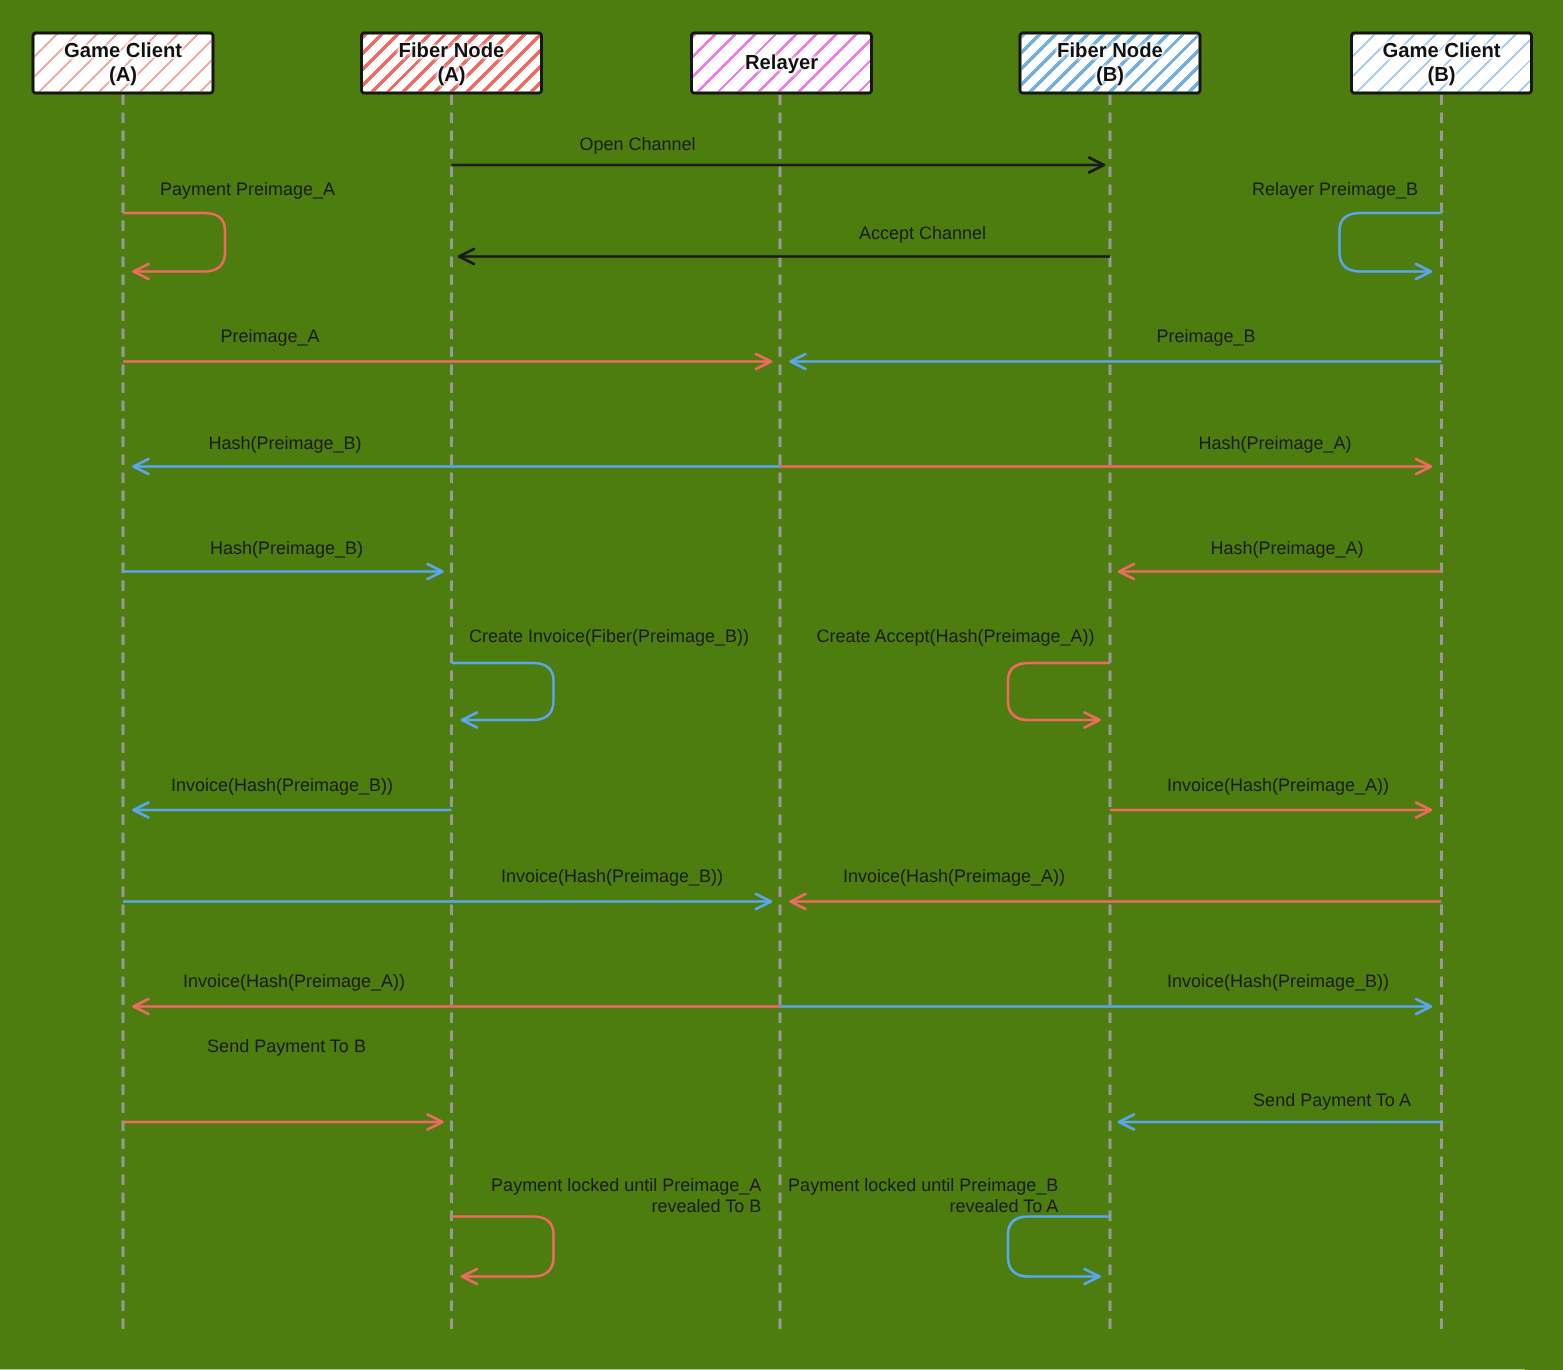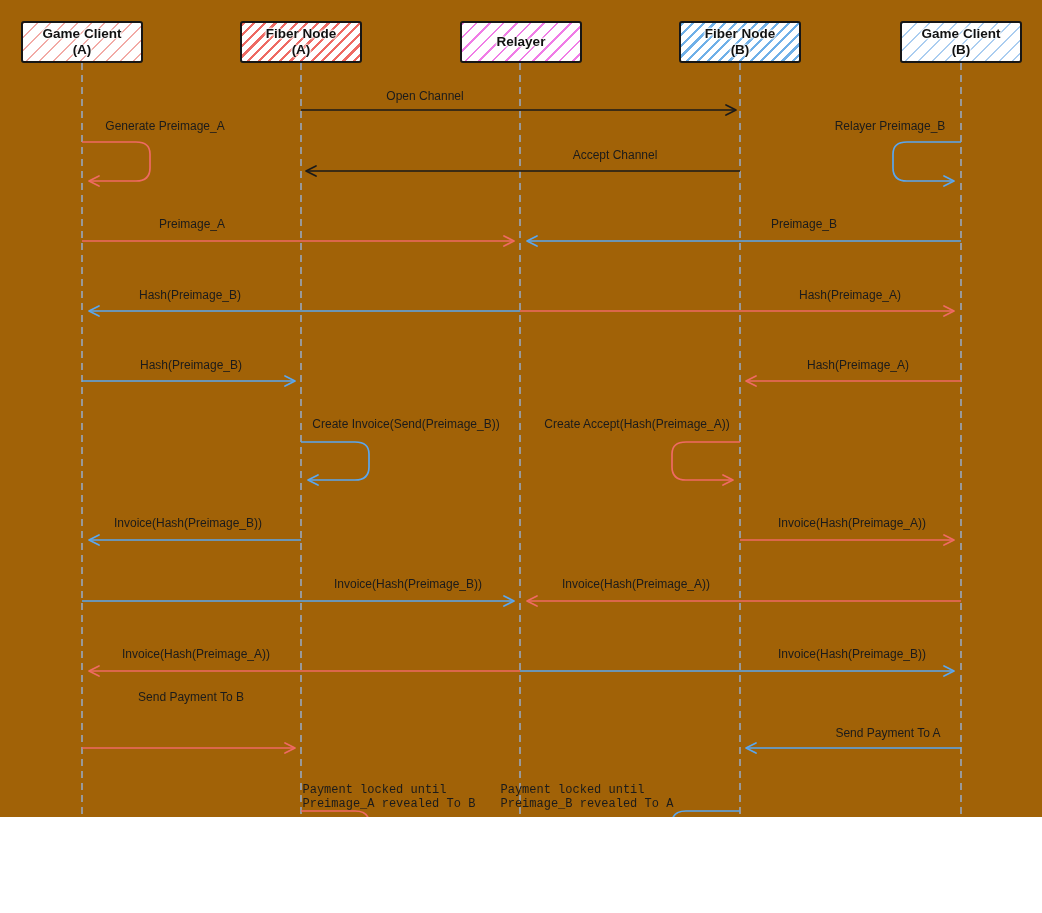--- a/index.html
+++ b/index.html
@@ -1,20 +1,20 @@
 <!DOCTYPE html>
 <html><head>
 <meta charset="utf-8">
 <style>
   html, body { margin: 0; padding: 0; background: #ffffff; }
   #canvas {
     position: relative;
     width: 1042px;
-    height: 817px;
-    background: #a16207;
+    height: 913px;
+    background: #4d7c0f;
     font-family: "Liberation Sans", "DejaVu Sans", sans-serif;
     overflow: hidden;
   }
   #diagram-svg { position: absolute; left: 0; top: 0; }
 
   .actor-box {
     position: absolute;
     top: 21px;
     width: 122px;
     height: 42px;
@@ -47,25 +47,25 @@
     color: #111;
     line-height: 1.22;
     text-shadow: 0 0 2px #fff, 0 0 3px #fff, 1px 1px 2px #fff, -1px -1px 2px #fff;
   }
   .msg-label {
     position: absolute;
     transform: translateX(-50%);
     font-size: 12px;
     color: #1b1b1b;
     white-space: nowrap;
-    text-align: left;
+    text-align: right;
     line-height: 1.18;
     z-index: 1;
   }
-  .msg-label.wrap { white-space: normal; width: 205px; font-family: Liberation Mono, monospace; }
+  .msg-label.wrap { white-space: normal; width: 205px; }
 </style>
 </head>
 <body>
 
 <div id="canvas">
 
   <svg id="diagram-svg" width="1042" height="913" viewBox="0 0 1042 913">
     <defs>
       <marker id="arrow-red" viewBox="0 0 14 14" refX="11" refY="7" markerWidth="14" markerHeight="14" markerUnits="userSpaceOnUse" orient="auto">
         <path d="M2,2 L12,7 L2,12" fill="none" stroke="#ef6a63" stroke-width="1.7" stroke-linecap="round" stroke-linejoin="round"></path>
@@ -135,30 +135,30 @@
   <div class="actor-box hatch-bold" style="left: 679px; --hatch: #6fb0e8;">
     <div class="actor-line">Fiber Node</div>
     <div class="actor-line">(B)</div>
   </div>
   <div class="actor-box" style="left: 900px; --hatch: #aacdf0;">
     <div class="actor-line">Game Client</div>
     <div class="actor-line">(B)</div>
   </div>
 
   <div class="msg-label" style="left:425px; top:89px">Open Channel</div>
-  <div class="msg-label" style="left:165px; top:119px">Generate Preimage_A</div>
+  <div class="msg-label" style="left:165px; top:119px">Payment Preimage_A</div>
   <div class="msg-label" style="left:890px; top:119px">Relayer Preimage_B</div>
   <div class="msg-label" style="left:615px; top:148px">Accept Channel</div>
-  <div class="msg-label" style="left:192px; top:217px">Preimage_A</div>
+  <div class="msg-label" style="left:180px; top:217px">Preimage_A</div>
   <div class="msg-label" style="left:804px; top:217px">Preimage_B</div>
   <div class="msg-label" style="left:190px; top:288px">Hash(Preimage_B)</div>
   <div class="msg-label" style="left:850px; top:288px">Hash(Preimage_A)</div>
   <div class="msg-label" style="left:191px; top:358px">Hash(Preimage_B)</div>
   <div class="msg-label" style="left:858px; top:358px">Hash(Preimage_A)</div>
-  <div class="msg-label" style="left:406px; top:417px">Create Invoice(Send(Preimage_B))</div>
+  <div class="msg-label" style="left:406px; top:417px">Create Invoice(Fiber(Preimage_B))</div>
   <div class="msg-label" style="left:637px; top:417px">Create Accept(Hash(Preimage_A))</div>
   <div class="msg-label" style="left:188px; top:516px">Invoice(Hash(Preimage_B))</div>
   <div class="msg-label" style="left:852px; top:516px">Invoice(Hash(Preimage_A))</div>
   <div class="msg-label" style="left:408px; top:577px">Invoice(Hash(Preimage_B))</div>
   <div class="msg-label" style="left:636px; top:577px">Invoice(Hash(Preimage_A))</div>
   <div class="msg-label" style="left:196px; top:647px">Invoice(Hash(Preimage_A))</div>
   <div class="msg-label" style="left:852px; top:647px">Invoice(Hash(Preimage_B))</div>
   <div class="msg-label" style="left:191px; top:690px">Send Payment To B</div>
   <div class="msg-label" style="left:888px; top:726px">Send Payment To A</div>
   <div class="msg-label wrap" style="left:405px; top:783px">Payment locked until Preimage_A revealed To B</div>

